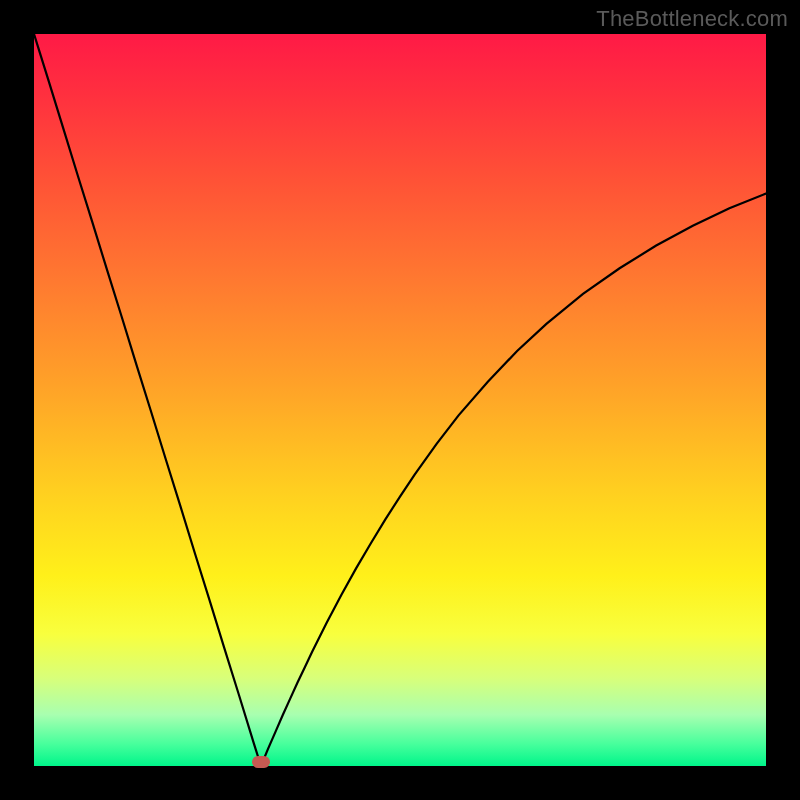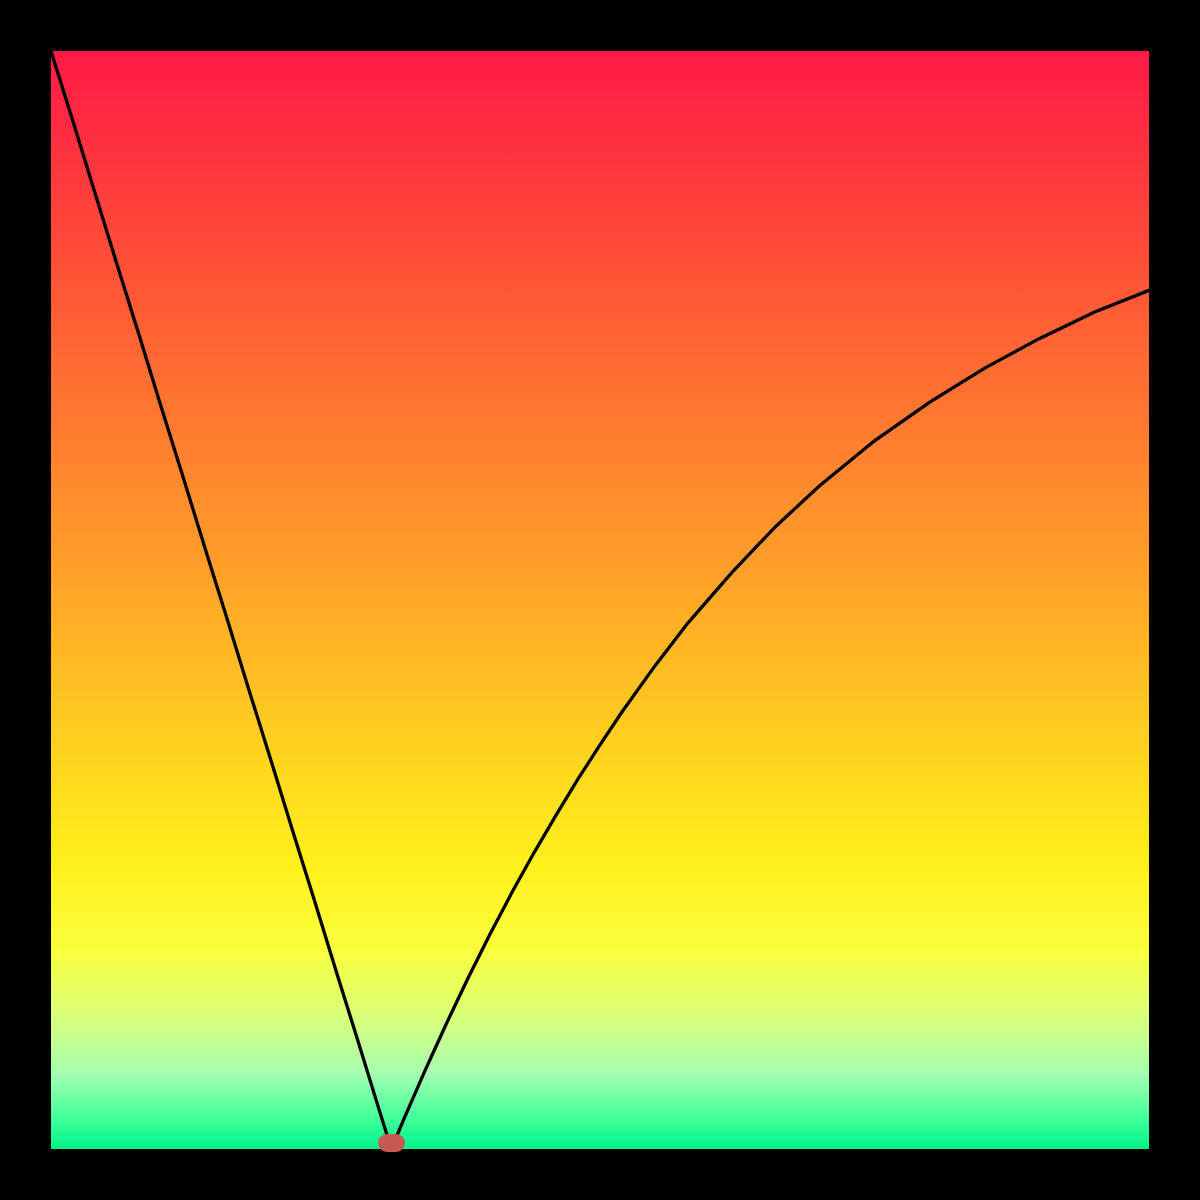--- a/index.html
+++ b/index.html
@@ -61,13 +61,14 @@
 </head>
 <body>
 
 <div class="frame">
   <div class="plot" id="plot" style="background: linear-gradient(rgb(255, 26, 70) 0%, rgb(255, 47, 63) 8%, rgb(255, 82, 54) 20%, rgb(255, 122, 48) 34%, rgb(255, 162, 40) 48%, rgb(255, 206, 32) 62%, rgb(255, 240, 26) 74%, rgb(248, 255, 62) 82%, rgb(216, 255, 122) 88%, rgb(168, 255, 176) 93%, rgb(71, 255, 156) 97%, rgb(0, 245, 138) 100%);">
     <svg class="curve" viewBox="0 0 732 732" preserveAspectRatio="none">
       <path id="curvePath" d="M0.00 0.00 L14.64 46.85 L29.28 94.43 L43.92 142.01 L58.56 188.86 L73.20 236.44 L87.84 283.28 L102.48 330.86 L117.12 377.71 L131.76 425.29 L146.40 472.14 L161.04 519.72 L175.68 566.57 L190.32 614.15 L204.96 661.00 L219.60 708.58 L226.92 732.00 L234.24 714.43 L241.56 697.60 L248.88 680.76 L256.20 664.66 L263.52 648.55 L270.84 633.18 L278.16 617.81 L292.80 588.53 L307.44 560.71 L322.08 534.36 L336.72 509.47 L351.36 485.32 L366.00 462.62 L380.64 440.66 L402.60 409.92 L424.56 381.37 L453.84 347.70 L483.12 316.96 L512.40 289.87 L549.00 259.86 L585.60 234.24 L622.20 211.55 L658.80 191.78 L695.40 174.22 L732.00 159.58"></path>
     </svg>
     <div class="marker" id="marker" style="left: 226.92px; top: 728.34px; background: rgb(198, 90, 82);"></div>
   </div>
+  <div class="attribution">TheBottleneck.com</div>
 </div>
 
 </body></html>

